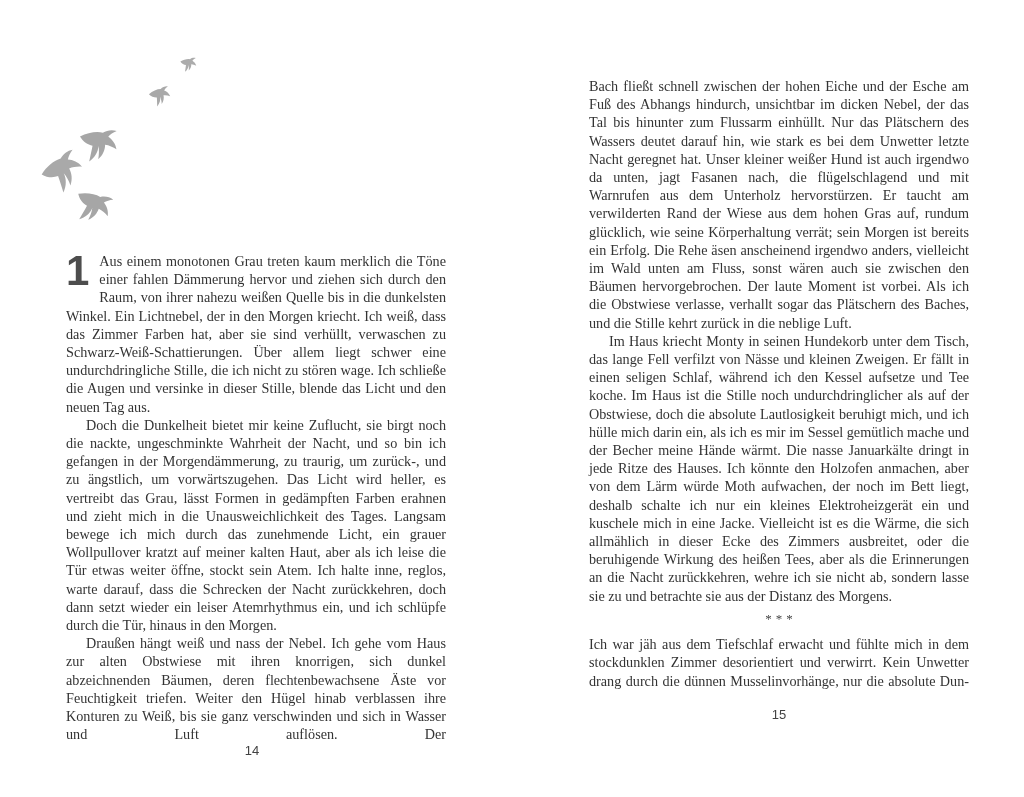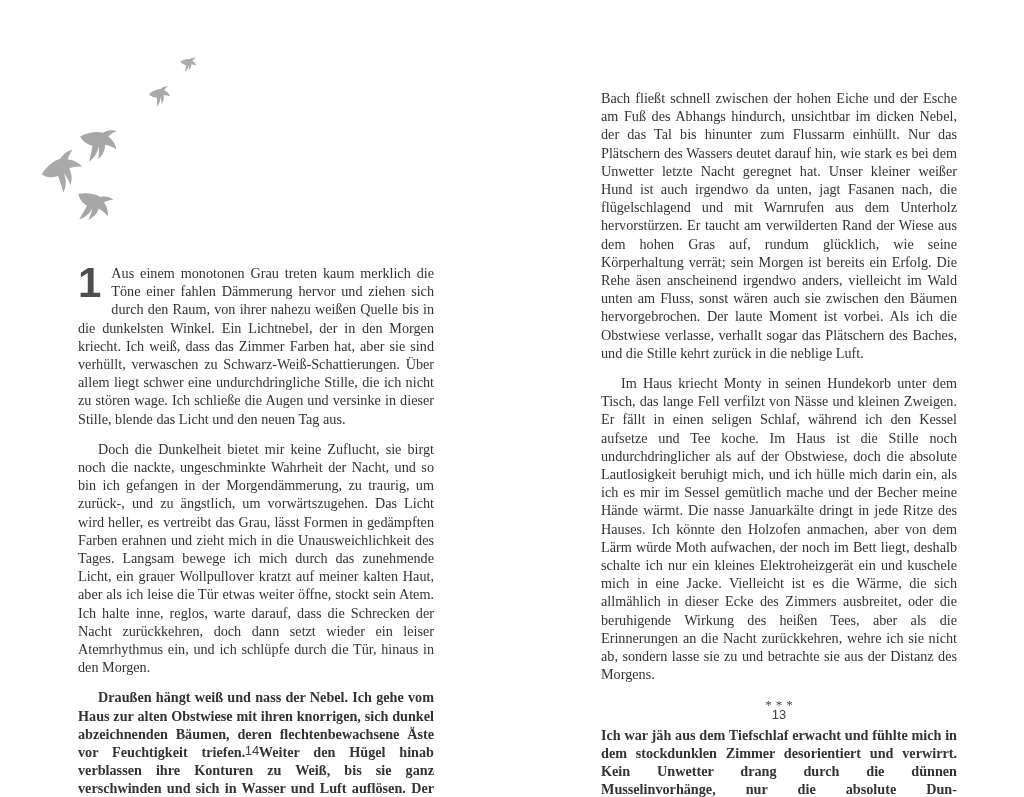--- a/index.html
+++ b/index.html
@@ -26,23 +26,23 @@
     width: 380px;
     color: #333333;
     font-size: 14.2px;
     line-height: 18.2px;
     text-align: justify;
     hyphens: auto;
     -webkit-hyphens: auto;
   }
   .column-left  { left: 66px;  top: 252px; }
   .column-right { left: 589px; top: 77px; }
-  .text-column p { margin: 12px; padding: 0; }
+  .text-column p { margin: 0; padding: 0; }
   p.indented { text-indent: 20px; }
-  p.runover-end { text-align-last: justify; font-weight: bold; }
+  p.runover-end { text-align-last: justify; }
   .dropcap {
     float: left;
     font-family: "Liberation Sans", sans-serif;
     font-weight: bold;
     font-size: 42px;
     line-height: 34px;
     height: 35px;
     color: #4d4d4d;
     margin: 2px 10px 1px 0;
   }
@@ -88,13 +88,13 @@
 </div>
 
 <div class="text-column column-right">
   <p>Bach fließt schnell zwischen der hohen Eiche und der Esche am Fuß des Abhangs hindurch, unsichtbar im dicken Nebel, der das Tal bis hinunter zum Flussarm einhüllt. Nur das Plätschern des Wassers deutet darauf hin, wie stark es bei dem Unwetter letzte Nacht geregnet hat. Unser kleiner weißer Hund ist auch irgendwo da unten, jagt Fasanen nach, die flügelschlagend und mit Warnrufen aus dem Unterholz hervorstürzen. Er taucht am verwilderten Rand der Wiese aus dem hohen Gras auf, rundum glücklich, wie seine Körperhaltung verrät; sein Morgen ist bereits ein Erfolg. Die Rehe äsen anscheinend irgendwo anders, vielleicht im Wald unten am Fluss, sonst wären auch sie zwischen den Bäumen hervorgebrochen. Der laute Moment ist vorbei. Als ich die Obstwiese verlasse, verhallt sogar das Plätschern des Baches, und die Stille kehrt zurück in die neblige Luft.</p>
   <p class="indented">Im Haus kriecht Monty in seinen Hundekorb unter dem Tisch, das lange Fell verfilzt von Nässe und kleinen Zweigen. Er fällt in einen seligen Schlaf, während ich den Kessel aufsetze und Tee koche. Im Haus ist die Stille noch undurchdringlicher als auf der Obstwiese, doch die absolute Lautlosigkeit beruhigt mich, und ich hülle mich darin ein, als ich es mir im Sessel gemütlich mache und der Becher meine Hände wärmt. Die nasse Januarkälte dringt in jede Ritze des Hauses. Ich könnte den Holzofen anmachen, aber von dem Lärm würde Moth aufwachen, der noch im Bett liegt, deshalb schalte ich nur ein kleines Elektroheizgerät ein und kuschele mich in eine Jacke. Vielleicht ist es die Wärme, die sich allmählich in dieser Ecke des Zimmers ausbreitet, oder die beruhigende Wirkung des heißen Tees, aber als die Erinnerungen an die Nacht zurückkehren, wehre ich sie nicht ab, sondern lasse sie zu und betrachte sie aus der Distanz des Morgens.</p>
   <div class="section-break">***</div>
   <p class="runover-end">Ich war jäh aus dem Tiefschlaf erwacht und fühlte mich in dem stockdunklen Zimmer desorientiert und verwirrt. Kein Unwetter drang durch die dünnen Musselinvorhänge, nur die absolute Dun-</p>
 </div>
 
 <div class="folio folio-left">14</div>
-<div class="folio folio-right">13</div>
+<div class="folio folio-right">15</div>
 
 </body></html>

